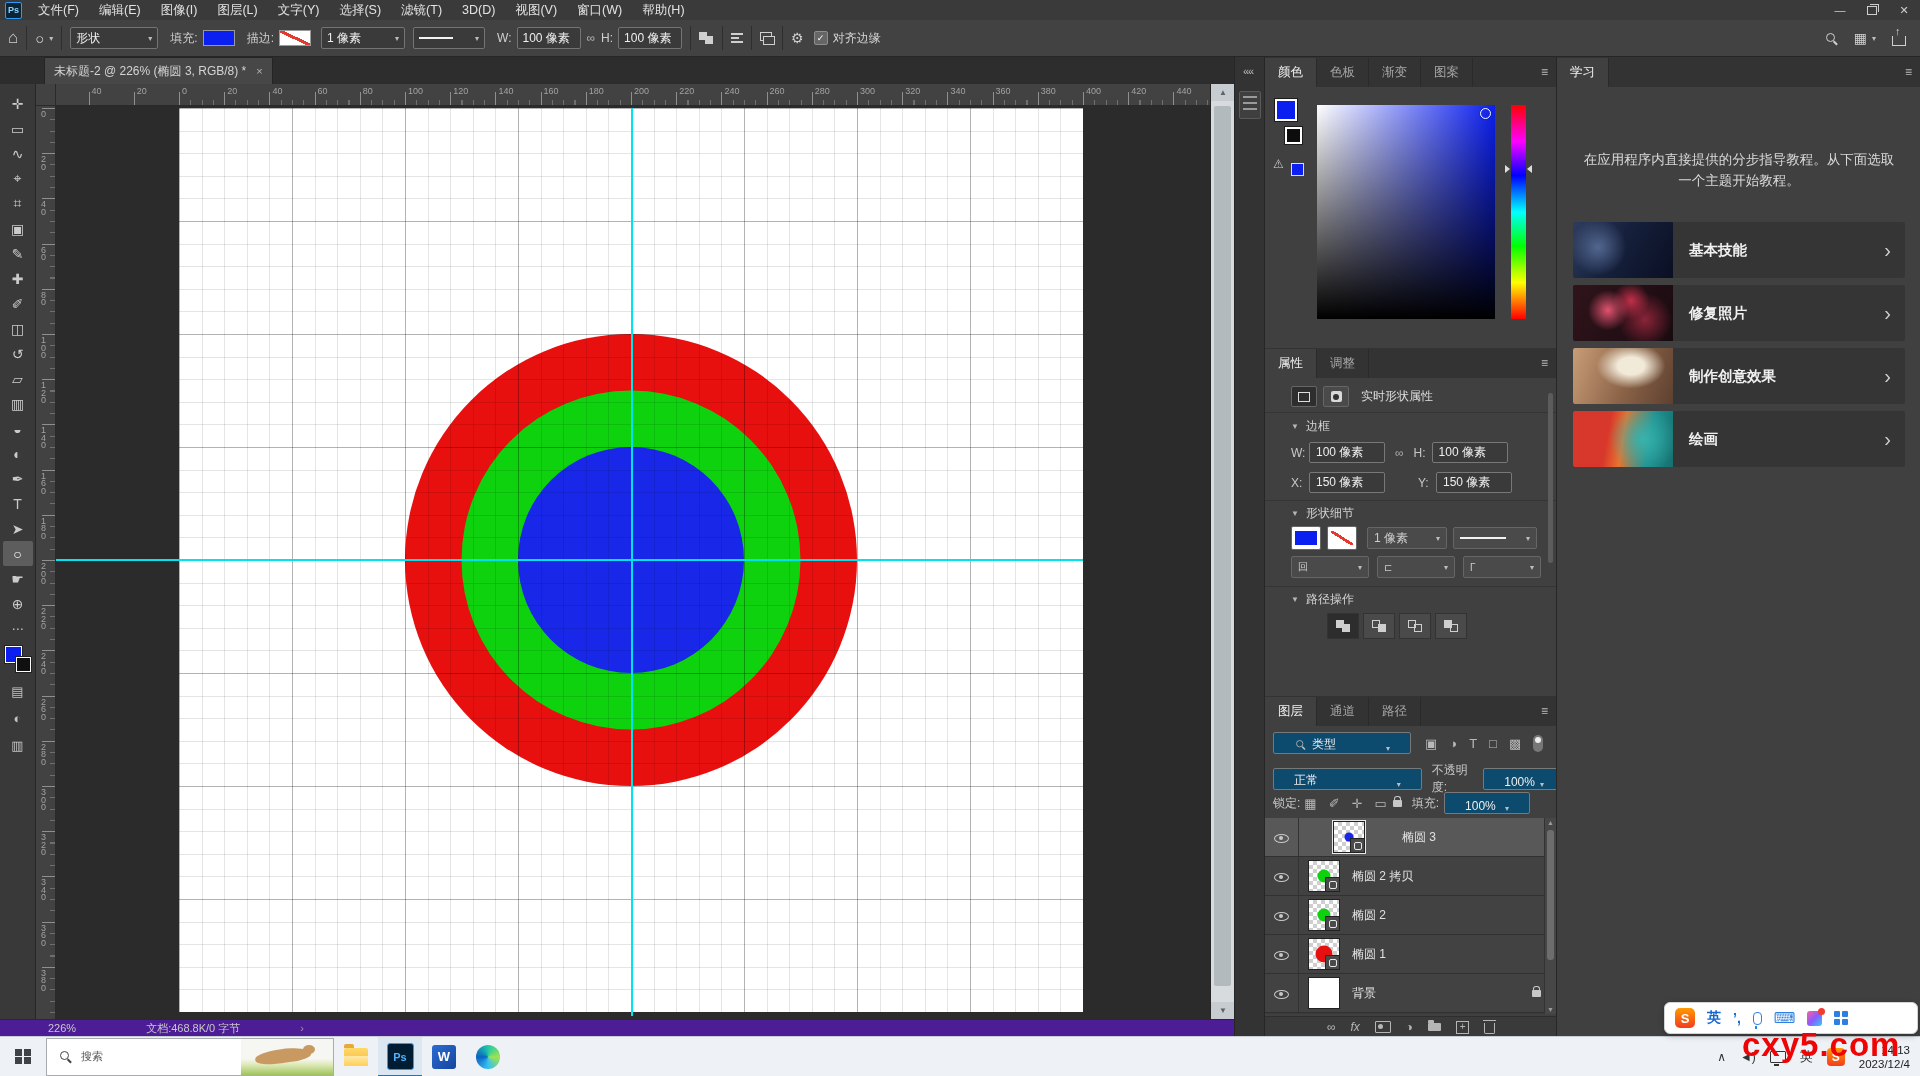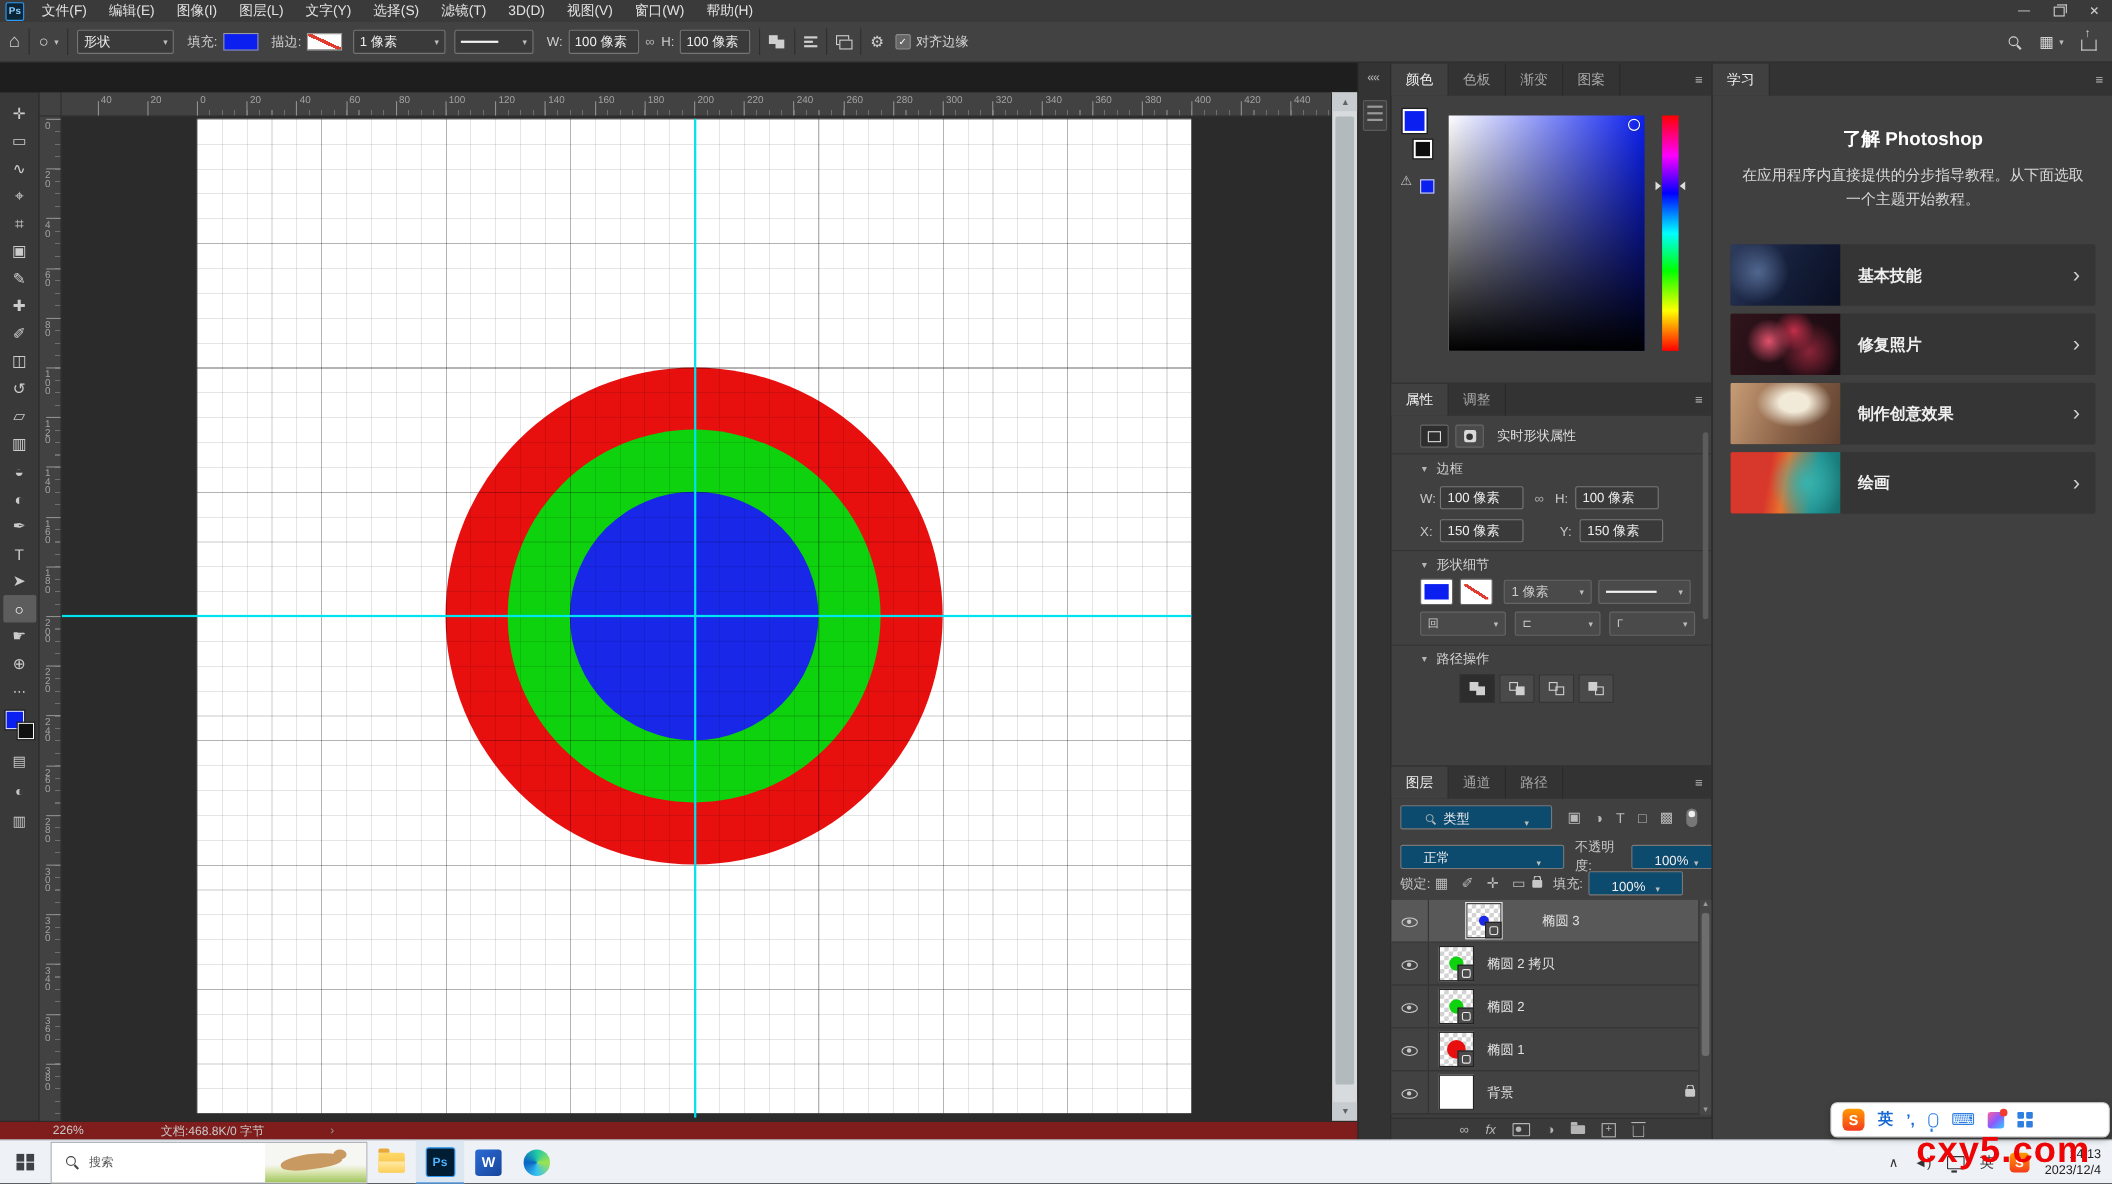--- a/index.html
+++ b/index.html
@@ -167,21 +167,21 @@
   #learn-desc{position:absolute;left:24px;top:92px;width:316px;text-align:center;color:#d9d9d9;font-size:13.5px;line-height:21px;}
   .card{position:absolute;left:16px;width:332px;height:56px;background:#353535;display:flex;align-items:center;border-radius:2px;overflow:hidden;}
   .card-img{width:100px;height:56px;flex:none;}
   .card-label{margin-left:16px;font-size:14.5px;font-weight:bold;color:#f0f0f0;}
   .card-chev{margin-left:auto;margin-right:14px;color:#cfcfcf;font-size:20px;}
   .cimg0{background:radial-gradient(circle at 25% 45%,#51678f 0%,transparent 35%),linear-gradient(120deg,#2e3c5e 0%,#16203c 45%,#0a0f22 100%);}
   .cimg1{background:radial-gradient(circle at 35% 45%,#e0526e 0%,transparent 28%),radial-gradient(circle at 58% 28%,#c22f4a 0%,transparent 26%),radial-gradient(circle at 72% 62%,#8a2438 0%,transparent 34%),linear-gradient(120deg,#30141b,#180a10);}
   .cimg2{background:radial-gradient(ellipse at 58% 32%,#f2ead8 0%,#f2ead8 16%,transparent 42%),linear-gradient(110deg,#c89d77 0%,#8a6247 55%,#5e4030 100%);}
   .cimg3{background:radial-gradient(circle at 70% 50%,#37b3ae 0%,transparent 45%),linear-gradient(100deg,#d8372b 0%,#d8372b 35%,#e8742e 50%,#1d8f8f 75%,#176f6f 100%);}
   
-  #statusbar{left:0;top:1019px;width:1234px;height:17px;background:#7f1d1d;border-top:1px solid #2a2a2a;display:flex;align-items:center;color:#c8c8c8;font-size:11px;box-sizing:border-box;}
+  #statusbar{left:0;top:1019px;width:1234px;height:17px;background:#4c1d95;border-top:1px solid #2a2a2a;display:flex;align-items:center;color:#c8c8c8;font-size:11px;box-sizing:border-box;}
   
   #taskbar{left:0;top:1036px;width:1920px;height:40px;background:#eef1f5;border-top:1px solid #c9ced4;display:flex;align-items:center;color:#222;box-sizing:border-box;z-index:20;}
   #start-btn{width:46px;height:40px;display:flex;align-items:center;justify-content:center;}
   .winlogo{display:grid;grid-template-columns:7px 7px;grid-template-rows:7px 7px;gap:1.5px;}
   .winlogo i{background:#3f4246;display:block;}
   #search-box{width:288px;height:38px;background:#fff;border:1px solid #a9adb3;display:flex;align-items:center;box-sizing:border-box;overflow:hidden;}
   #search-box .mag{color:#444;margin:0 9px 0 12px;}
   #search-text{color:#555;font-size:11px;}
   #cheetah{margin-left:auto;width:92px;height:36px;position:relative;background:linear-gradient(to bottom,#f6f7f3 55%,#dde8b4 72%,#9fc45c 100%);}
   #cheetah::before{content:'';position:absolute;left:14px;top:10px;width:56px;height:14px;background:#c89a62;border-radius:50% 60% 40% 50%;transform:rotate(-8deg);}
@@ -305,20 +305,26 @@
         <span class="checkbox">✓</span>
         <span>对齐边缘</span>
       </span>
     <span style="margin-left:auto;display:flex;align-items:center;gap:16px;padding-right:14px;">
       <span class="mag"></span>
       <span class="ob-item" style="font-size:14px;color:#cfcfcf;">▦<span class="dd-arrow">▾</span></span>
       <span class="share-ic"></span>
     </span>
   </div>
 
+  <div id="tabbar" class="abs">
+    <div id="doc-tab">
+      <span>未标题-2 @ 226% (椭圆 3, RGB/8) *</span>
+      <span class="close">×</span>
+    </div>
+  </div>
 
   <div id="toolbar" class="abs">
     <div id="tool-column" style="display:flex;flex-direction:column;align-items:center;">
         <div class="tool">✛</div>
         <div class="tool">▭</div>
         <div class="tool">∿</div>
         <div class="tool">⌖</div>
         <div class="tool">⌗</div>
         <div class="tool">▣</div>
         <div class="tool">✎</div>
@@ -739,21 +745,20 @@
       <span class="newlayer">+</span>
       <span class="trash"></span>
     </div>
   </div>
 
   <div id="learnpanel" class="abs panel">
     <div class="ptabs">
       <span class="ptab on">学习</span>
       <span class="pmenu">≡</span>
     </div>
-    <div id="learn-title">了解 Photoshop</div>
     <div id="learn-desc">在应用程序内直接提供的分步指导教程。从下面选取一个主题开始教程。</div>
     <div id="cards">
         <div class="card" style="top: 165px;">
           <span class="card-img cimg0"></span>
           <span class="card-label">基本技能</span>
           <span class="card-chev">›</span>
         </div>
         <div class="card" style="top: 228px;">
           <span class="card-img cimg1"></span>
           <span class="card-label">修复照片</span>

